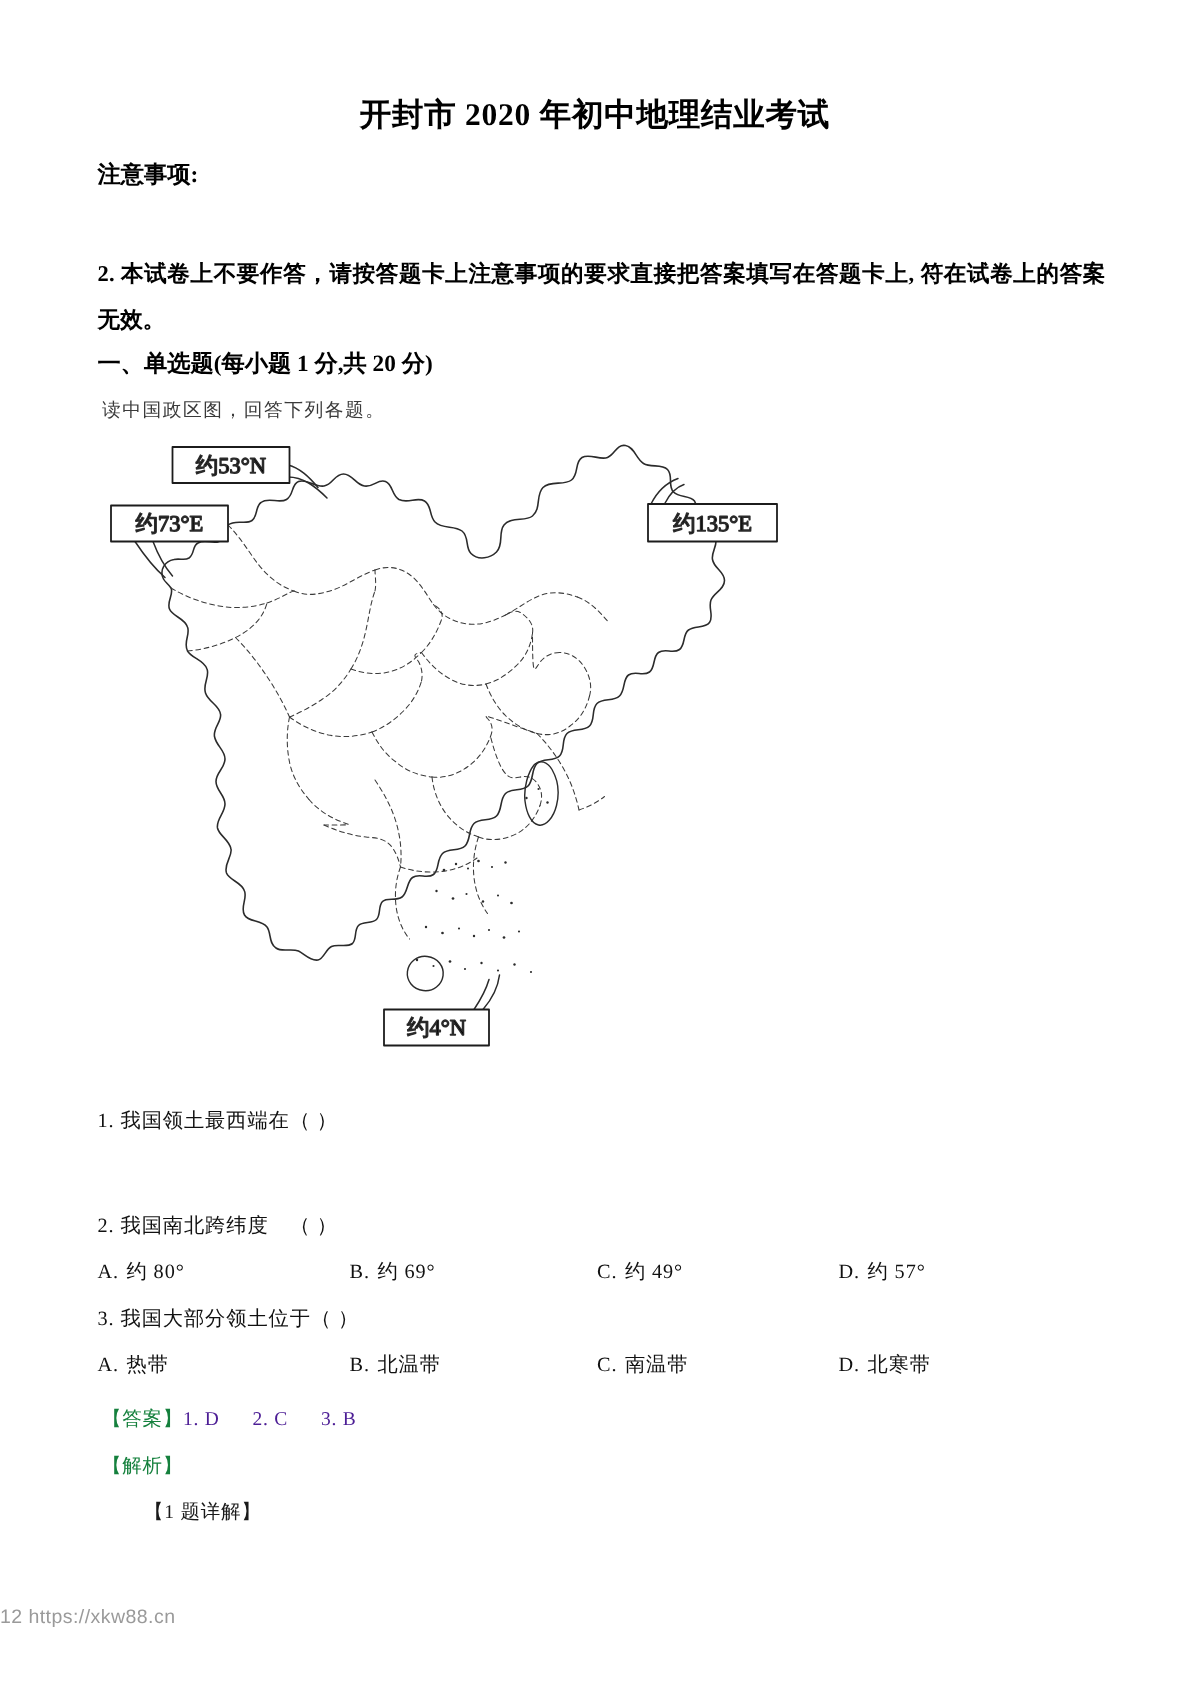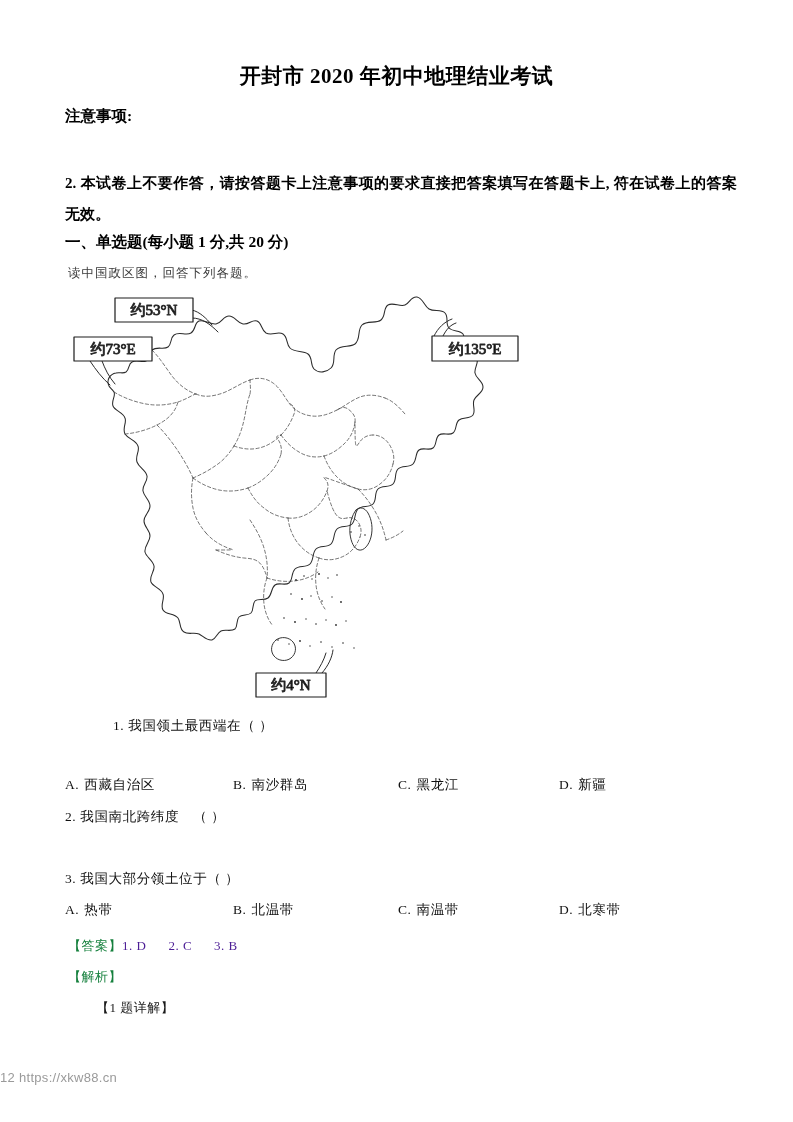--- a/index.html
+++ b/index.html
@@ -386,40 +386,40 @@
         <g>
           <path stroke-width="1" d="M 262,385 C 268,378 272,370 273,362"></path>
           <path stroke-width="1" d="M 256,385 C 260,379 264,372 266,365"></path>
           <rect x="196" y="385" width="70" height="24" fill="#ffffff" stroke="#1c1c1c" stroke-width="1.2"></rect>
           <text class="callout-text" x="231" y="402" text-anchor="middle">约4°N</text>
         </g>
       </g>
     </svg>
   </div>
 
-  <div class="question" style="top:717px;margin-left:48px;">
+  <div class="question" style="top:738px;">
     <span class="q-num">1.</span><span>我国领土最西端在（    ）</span>
-  </div>
-  <div class="options" style="top:776px;">
-    <span class="opt opt-a">
-      <span class="opt-key">A.</span><span>西藏自治区</span>
-    </span>
-    <span class="opt opt-b">
-      <span class="opt-key">B.</span><span>南沙群岛</span>
-    </span>
-    <span class="opt opt-c">
-      <span class="opt-key">C.</span><span>黑龙江</span>
-    </span>
-    <span class="opt opt-d">
-      <span class="opt-key">D.</span><span>新疆</span>
-    </span>
   </div>
 
   <div class="question" style="top:808px;">
     <span class="q-num">2.</span><span>我国南北跨纬度　（    ）</span>
+  </div>
+  <div class="options" style="top:839px;">
+    <span class="opt opt-a">
+      <span class="opt-key">A.</span><span>约 80°</span>
+    </span>
+    <span class="opt opt-b">
+      <span class="opt-key">B.</span><span>约 69°</span>
+    </span>
+    <span class="opt opt-c">
+      <span class="opt-key">C.</span><span>约 49°</span>
+    </span>
+    <span class="opt opt-d">
+      <span class="opt-key">D.</span><span>约 57°</span>
+    </span>
   </div>
 
   <div class="question" style="top:870px;">
     <span class="q-num">3.</span><span>我国大部分领土位于（    ）</span>
   </div>
   <div class="options" style="top:901px;">
     <span class="opt opt-a">
       <span class="opt-key">A.</span><span>热带</span>
     </span>
     <span class="opt opt-b">

